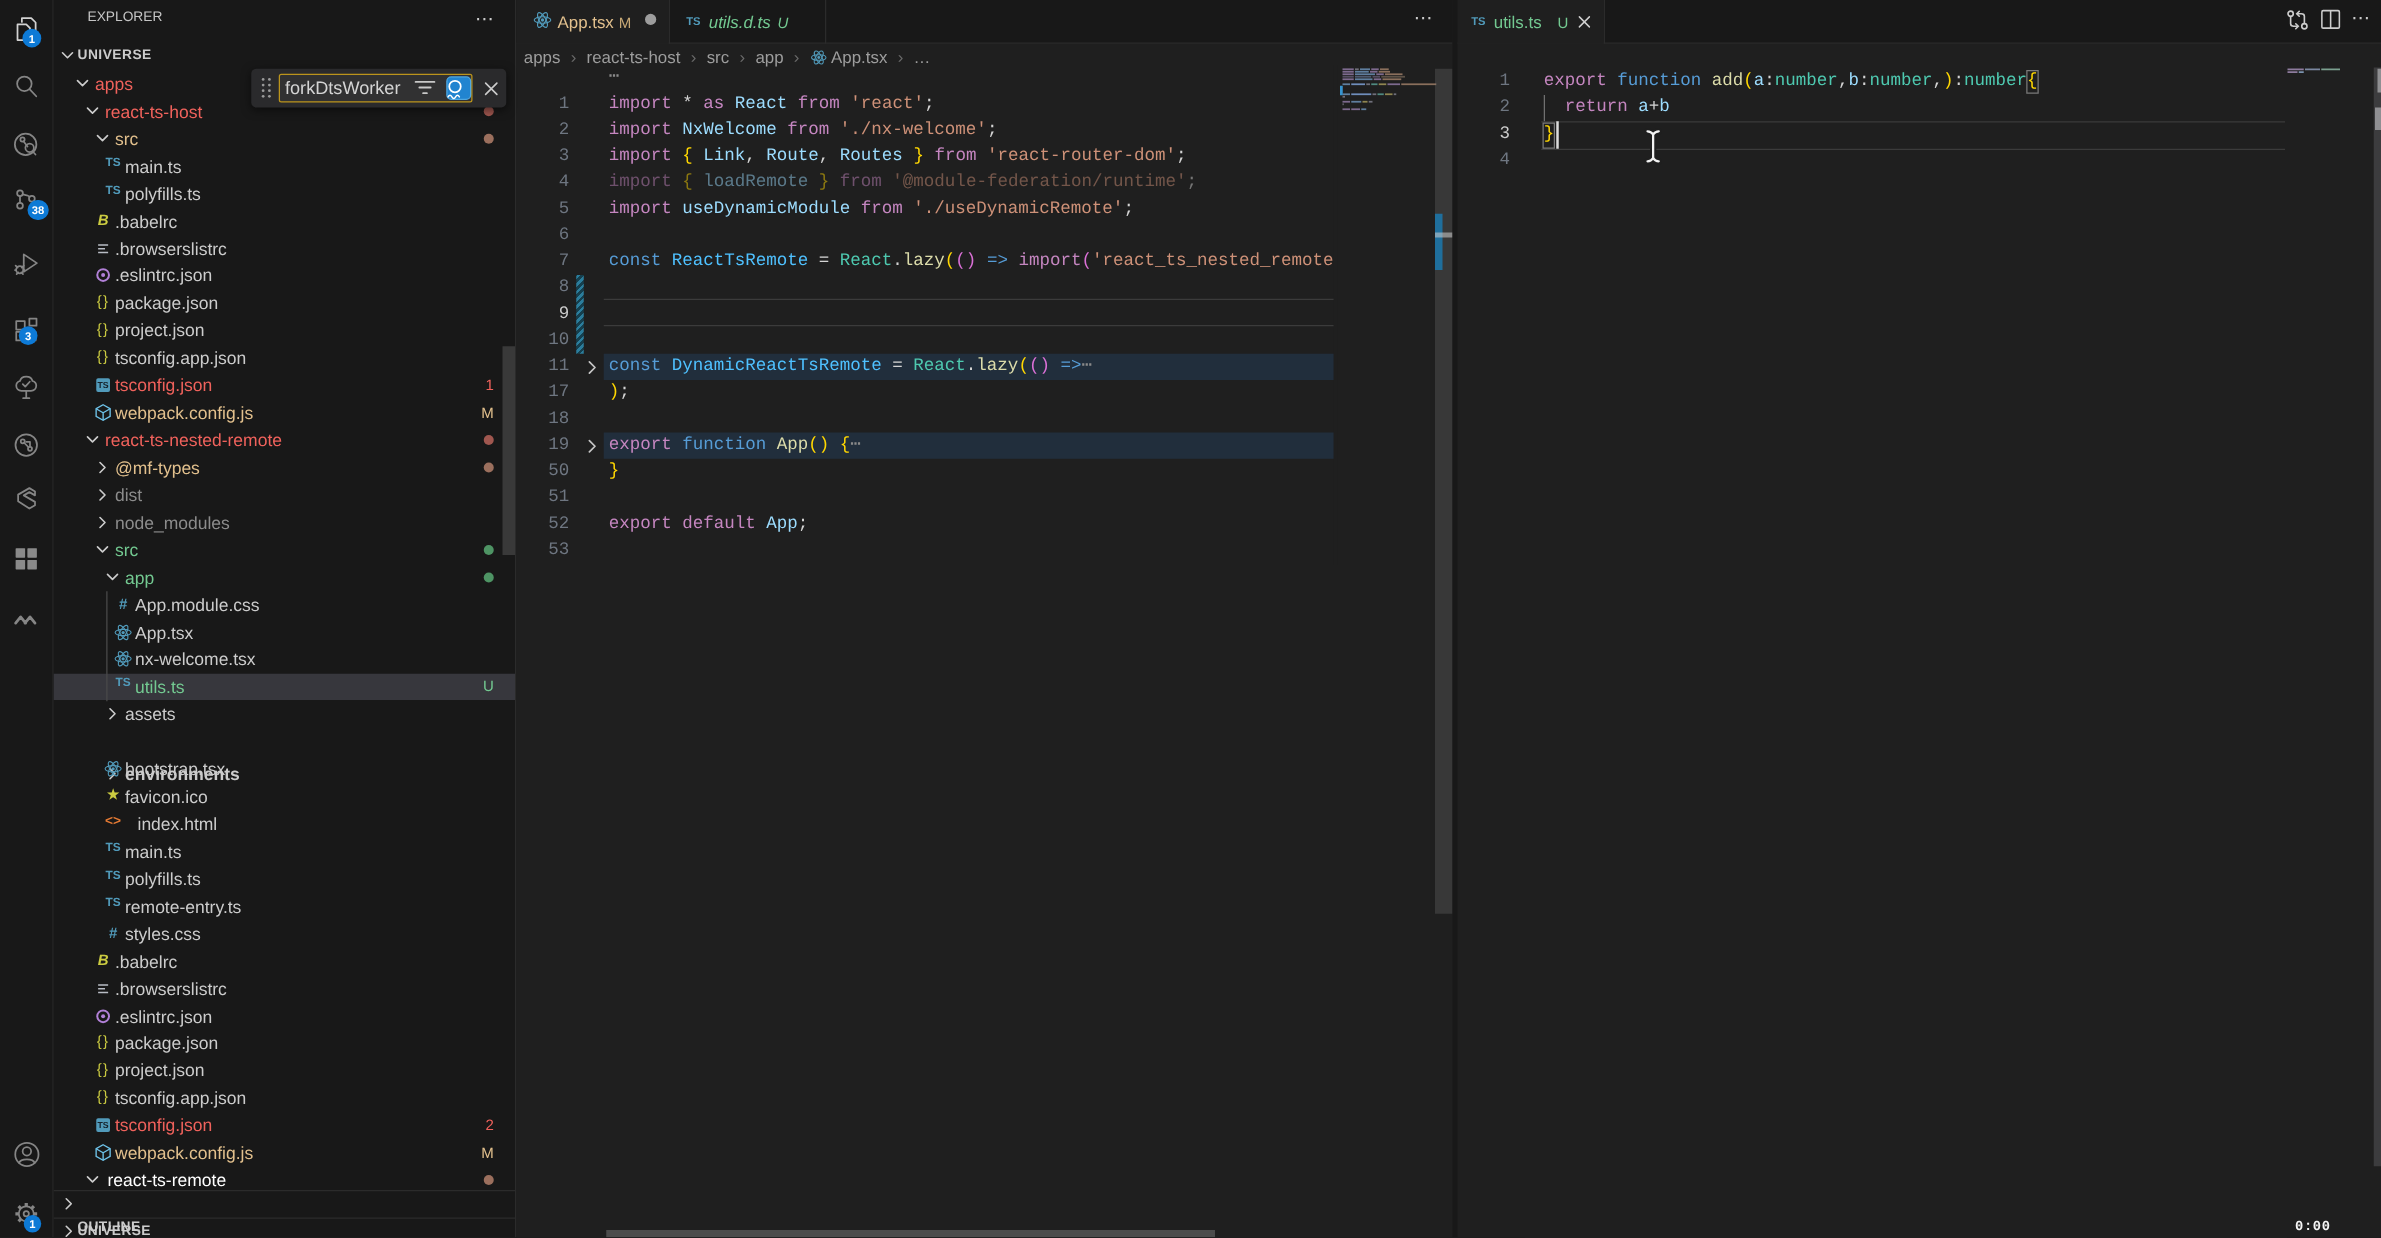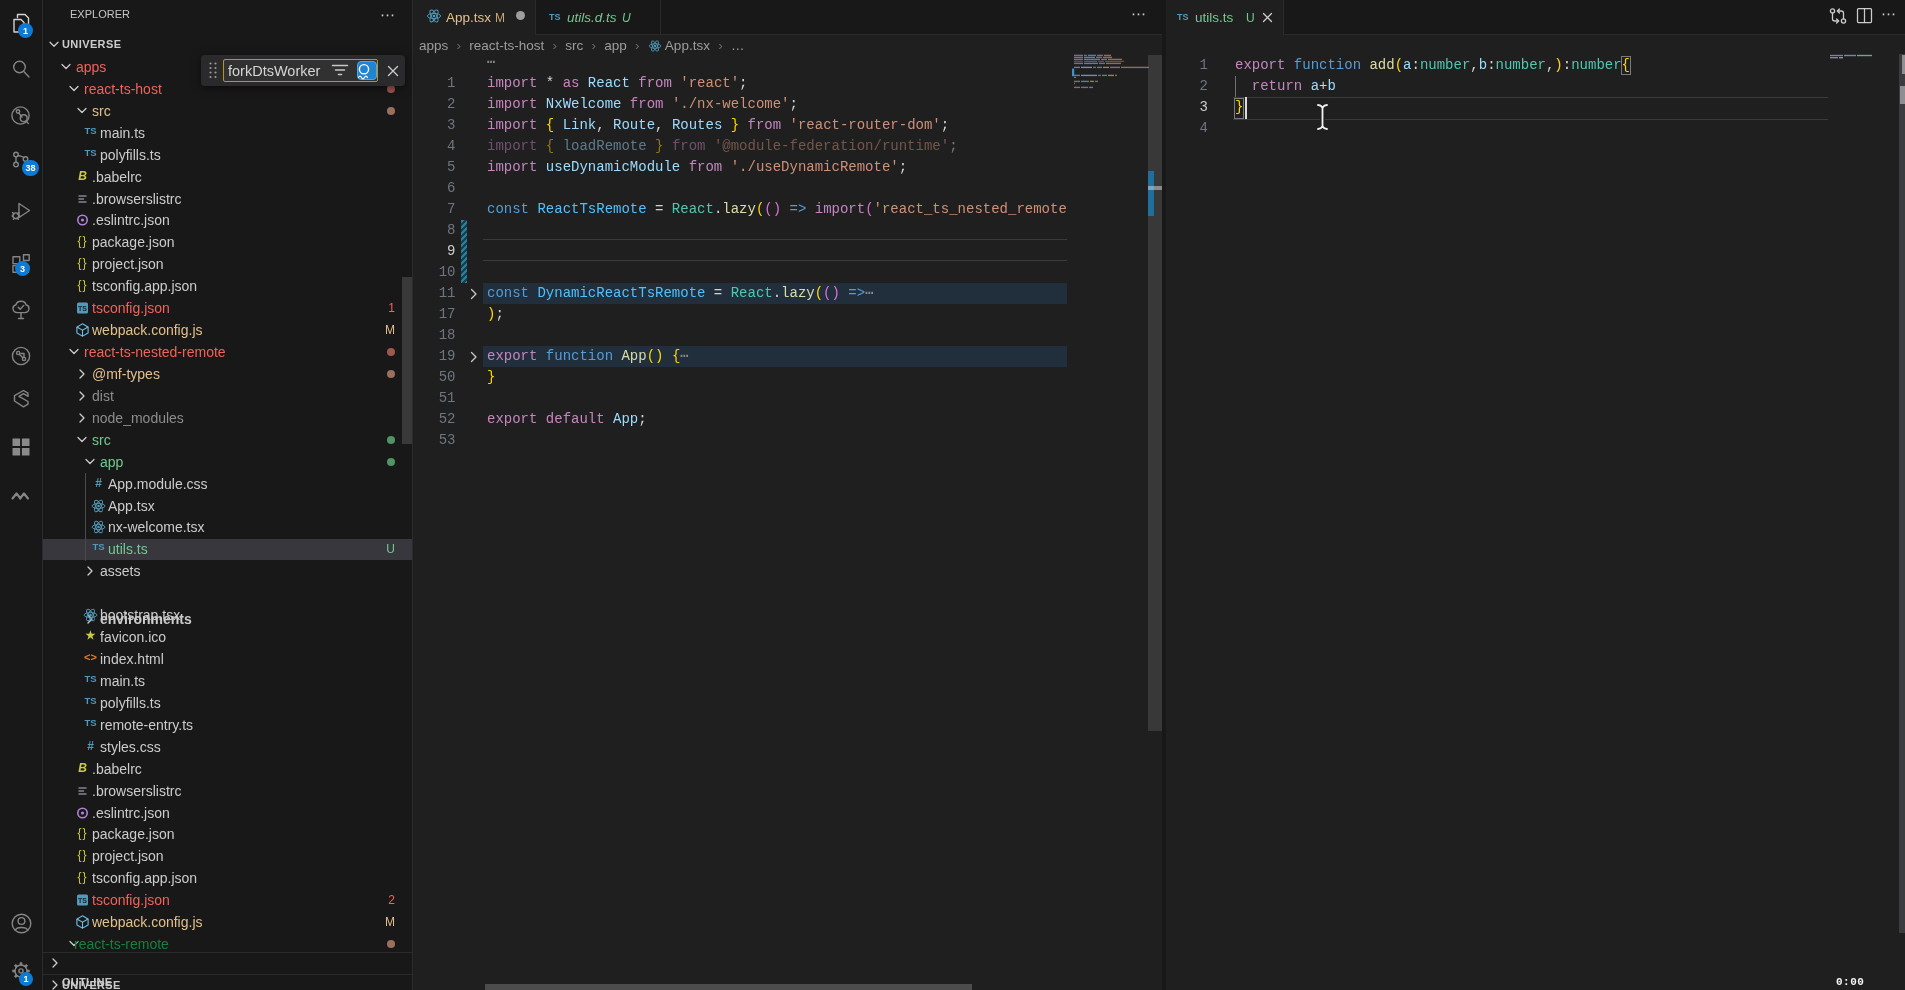--- a/index.html
+++ b/index.html
@@ -287,21 +287,21 @@
           <circle cx="8" cy="8" r="1.3" fill="#519aba"></circle>
         </svg>
         <span class="tlbl" style="left:57px;color:#cccccc;">bootstrap.tsx</span>
       </div>
       <div class="trow" style="top:626.2px;height:21.93px;">
         <span class="ficon" style="left:39px;color:#cbcb41;font-size:11px;">★</span>
         <span class="tlbl" style="left:57px;color:#cccccc;">favicon.ico</span>
       </div>
       <div class="trow" style="top:648.1px;height:21.93px;">
         <span class="ficon" style="left:39px;color:#e37933;font-size:11px;">&lt;&gt;</span>
-        <span class="tlbl" style="left:57px;color:#cccccc;">index.html</span>
+        <span class="tlbl" style="left:67px;color:#cccccc;">index.html</span>
       </div>
       <div class="trow" style="top:670.0px;height:21.93px;">
         <span class="ficon" style="left:39px;color:#519aba;font-size:9.5px;">TS</span>
         <span class="tlbl" style="left:57px;color:#cccccc;">main.ts</span>
       </div>
       <div class="trow" style="top:692.0px;height:21.93px;">
         <span class="ficon" style="left:39px;color:#519aba;font-size:9.5px;">TS</span>
         <span class="tlbl" style="left:57px;color:#cccccc;">polyfills.ts</span>
       </div>
       <div class="trow" style="top:713.9px;height:21.93px;">
@@ -358,21 +358,21 @@
             <path d="M2.4 5 L8 8.2 L13.6 5 M8 8.2 V14.2"></path>
           </g>
         </svg>
         <span class="tlbl" style="left:49px;color:#e2c08d;">webpack.config.js</span>
         <span class="tbadge" style="color:#e2c08d;">M</span>
       </div>
       <div class="trow" style="top:933.2px;height:21.93px;">
         <svg class="chev" style="left:23px" width="16" height="16" viewBox="0 0 16 16">
           <path d="M4 5.5 L8 9.5 L12 5.5" stroke="#cccccc" stroke-width="1.3" fill="none" stroke-linecap="round" stroke-linejoin="round"></path>
         </svg>
-        <span class="tlbl" style="left:31px;color:#15803d;">react-ts-remote</span>
+        <span class="tlbl" style="left:43px;color:#ffffff;">react-ts-remote</span>
         <span class="dot" style="background:#9b6f5d;"></span>
       </div>
       <div class="ab" style="left:42px;top:473px;width:1px;height:88px;background:#4a4a4a;"></div>
       <div class="ab" style="left:359px;top:277px;width:10px;height:167px;background:rgba(121,121,121,0.35);"></div>
       <div class="ab" style="left:0;top:952px;width:369px;height:1px;background:#2b2b2b;"></div>
       <svg class="ab" style="left:4px;top:955px" width="16" height="16" viewBox="0 0 16 16" fill="none">
         <path d="M6 4 L10 8 L6 12" stroke="#cccccc" stroke-width="1.3" fill="none" stroke-linecap="round" stroke-linejoin="round"></path>
       </svg>
       <div class="ab" style="left:19px;top:957px;font-size:11px;font-weight:bold;color:#cccccc;letter-spacing:.3px;margin-top:19px;">OUTLINE</div>
       <div class="ab" style="left:0;top:974px;width:369px;height:1px;background:#2b2b2b;"></div>

